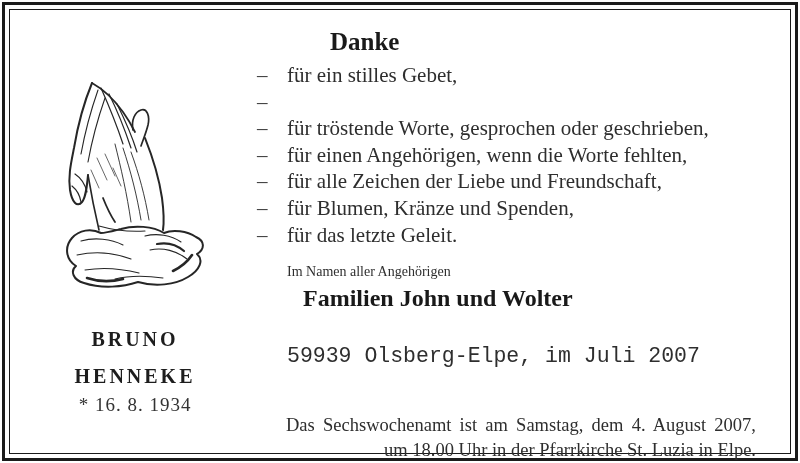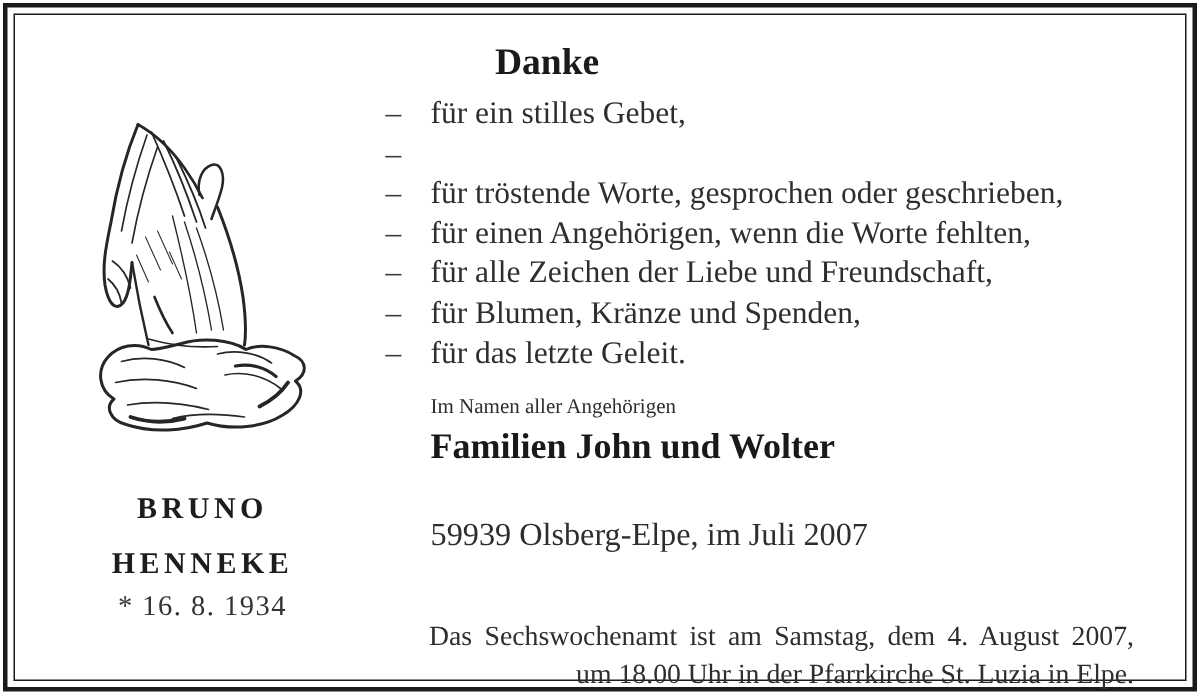--- a/index.html
+++ b/index.html
@@ -98,34 +98,35 @@
   .closing {
     position: absolute;
     left: 287px;
     top: 259px;
     font-size: 14px;
     line-height: 25px;
     color: #2e2e2e;
   }
   .family {
     position: absolute;
-    left: 287px;
+    left: 303px;
     top: 283px;
     font-size: 24px;
     line-height: 30px;
     font-weight: bold;
     color: #191919;
   }
   .place-date {
     position: absolute;
     left: 287px;
     top: 343px;
     font-size: 21.5px;
     line-height: 26px;
     color: #2e2e2e;
+    font-family: Liberation Mono, monospace;
   }
   .service {
     position: absolute;
     left: 286px;
     top: 389px;
     width: 470px;
     font-size: 18.5px;
     line-height: 24.5px;
     color: #2e2e2e;
     margin-top: 24px;

